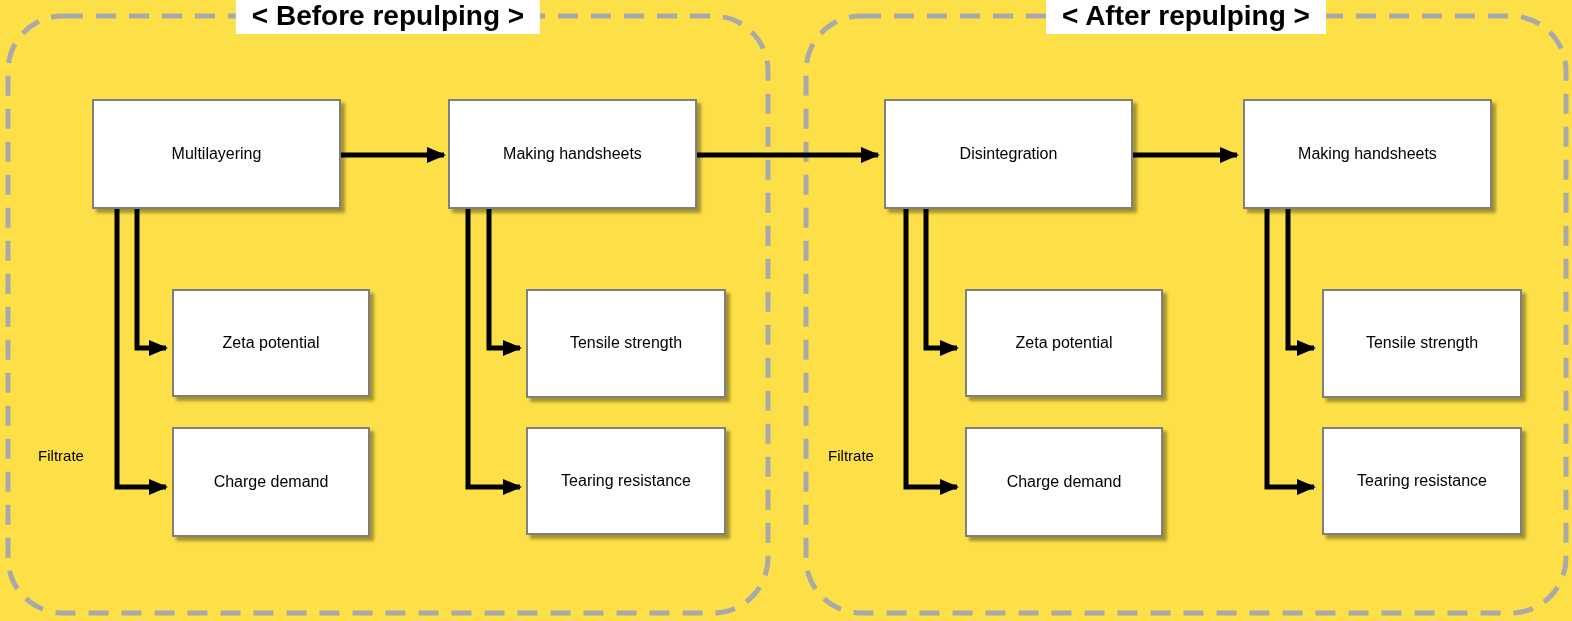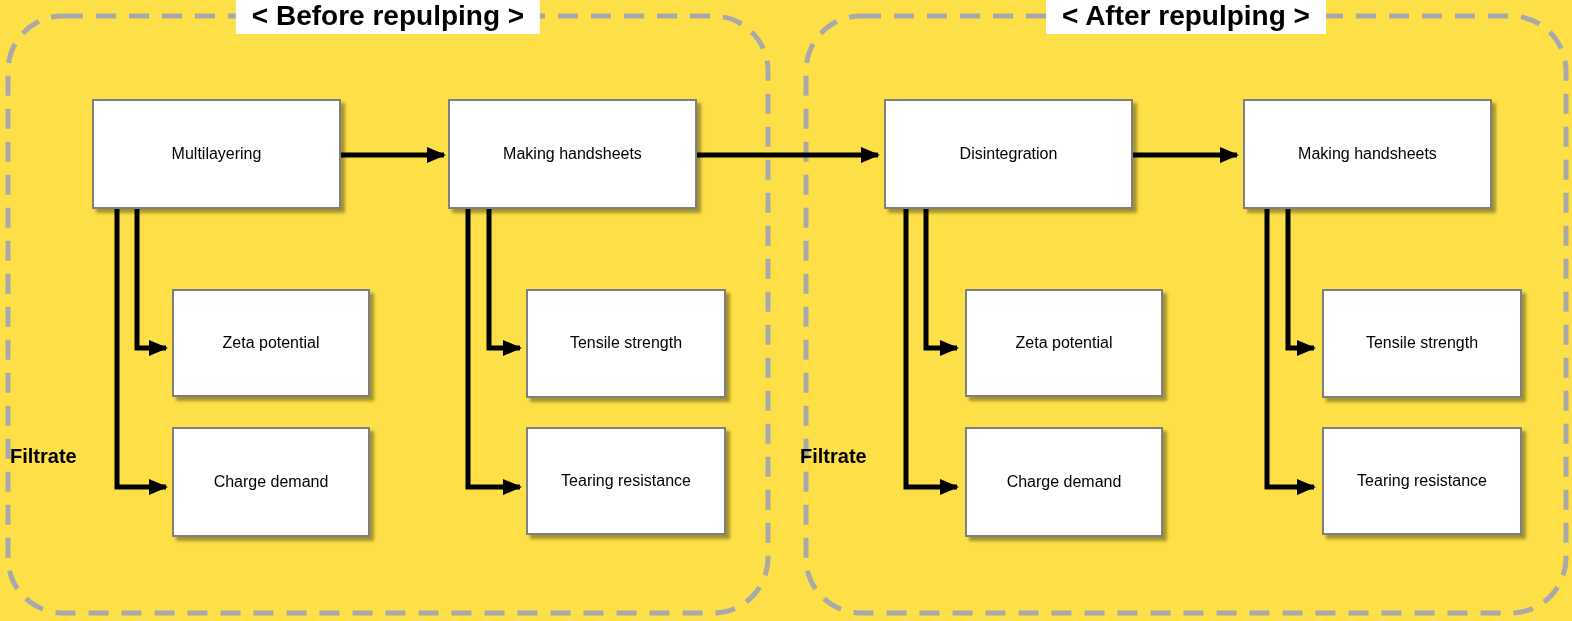--- a/index.html
+++ b/index.html
@@ -26,22 +26,22 @@
     position:absolute;top:-2px;z-index:3;
     height:36px;line-height:36px;
     background:#ffffff;
     padding:0 16px;
     font-size:28px;font-weight:bold;
     white-space:nowrap;
     transform:translateX(-50%);
   }
   .filtrate{
     position:absolute;z-index:2;
-    font-size:20px;font-weight:bold;
-    text-align:left;
+    font-size:15px;font-weight:normal;
+    text-align:center;
     height:26px;line-height:26px;
   }
 </style>
 </head>
 <body>
 
 <div class="canvas">
 
   <svg class="wires" width="1572" height="621" viewBox="0 0 1572 621">
     <defs>

